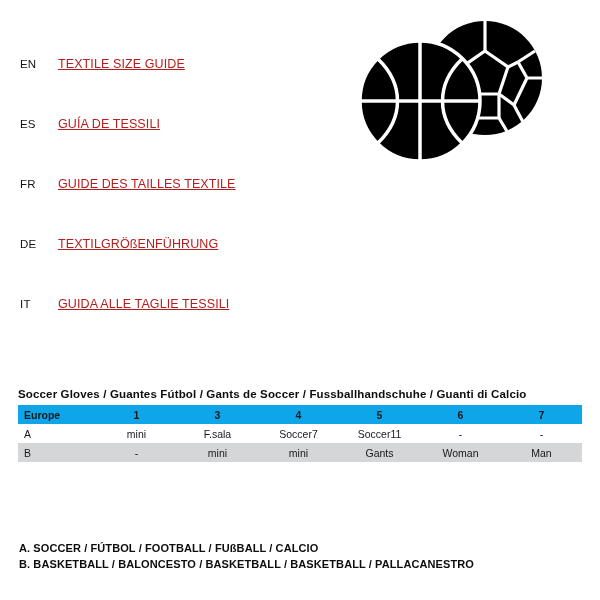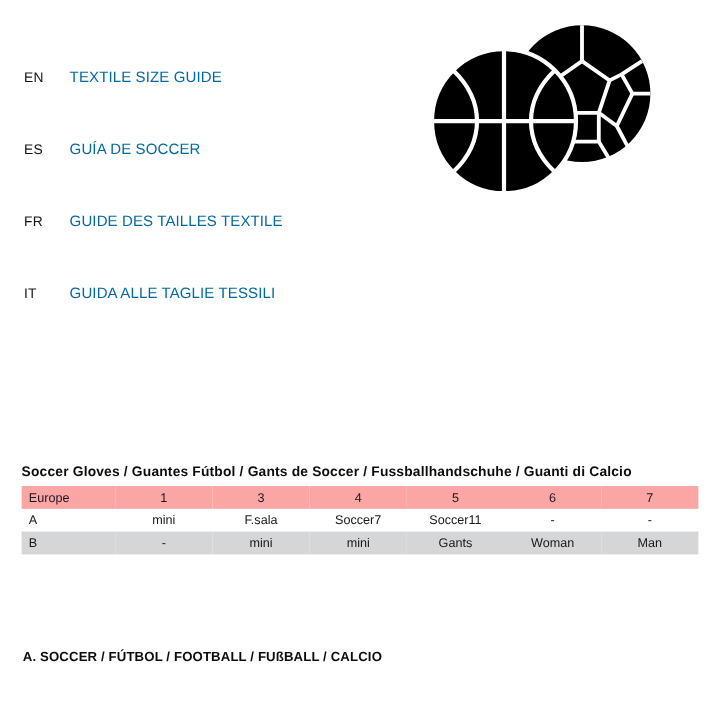--- a/index.html
+++ b/index.html
@@ -31,22 +31,23 @@
   }
   .legend-code {
     width: 38px;
     font-size: 11.5px;
     letter-spacing: 0.2px;
     color: #141414;
   }
   .legend-text {
     font-size: 12.5px;
     letter-spacing: 0.1px;
-    color: #0369a1;
+    color: #b91c1c;
     white-space: nowrap;
+    text-decoration: underline;
   }
 
   
   .artwork {
     position: absolute;
     left: 352px;
     top: 18px;
     width: 210px;
     height: 150px;
   }
@@ -74,21 +75,22 @@
   }
   table.size-table td {
     font-size: 10.5px;
     color: #181818;
     padding: 2px 0 2px 0;
     height: 15px;
     text-align: center;
     border: none;
   }
   table.size-table tr.header-row td {
-    background: #fca5a5;
+    background: #0ea5e9;
+    font-weight: bold;
   }
   table.size-table tr.row-b td {
     background: #d5d6d8;
   }
   table.size-table td.col-label {
     text-align: left;
     padding-left: 6px;
     width: 72px;
   }
 
@@ -111,25 +113,29 @@
 </head>
 <body>
 
 <div class="legend">
   <div class="legend-row">
     <div class="legend-code">EN</div>
     <div class="legend-text">TEXTILE SIZE GUIDE</div>
   </div>
   <div class="legend-row">
     <div class="legend-code">ES</div>
-    <div class="legend-text">GUÍA DE SOCCER</div>
+    <div class="legend-text">GUÍA DE TESSILI</div>
   </div>
   <div class="legend-row">
     <div class="legend-code">FR</div>
     <div class="legend-text">GUIDE DES TAILLES TEXTILE</div>
+  </div>
+  <div class="legend-row">
+    <div class="legend-code">DE</div>
+    <div class="legend-text">TEXTILGRÖßENFÜHRUNG</div>
   </div>
   <div class="legend-row">
     <div class="legend-code">IT</div>
     <div class="legend-text">GUIDA ALLE TAGLIE TESSILI</div>
   </div>
 </div>
 
 <div class="artwork">
   <svg width="210" height="150" viewBox="0 0 210 150" xmlns="http://www.w3.org/2000/svg">
 
@@ -197,13 +203,14 @@
         <td>Gants</td>
         <td>Woman</td>
         <td>Man</td>
       </tr>
     </tbody>
   </table>
 </div>
 
 <div class="footnotes">
   <div class="footnote">A. SOCCER / FÚTBOL / FOOTBALL / FUßBALL / CALCIO</div>
+  <div class="footnote">B. BASKETBALL / BALONCESTO / BASKETBALL / BASKETBALL / PALLACANESTRO</div>
 </div>
 
 </body></html>

